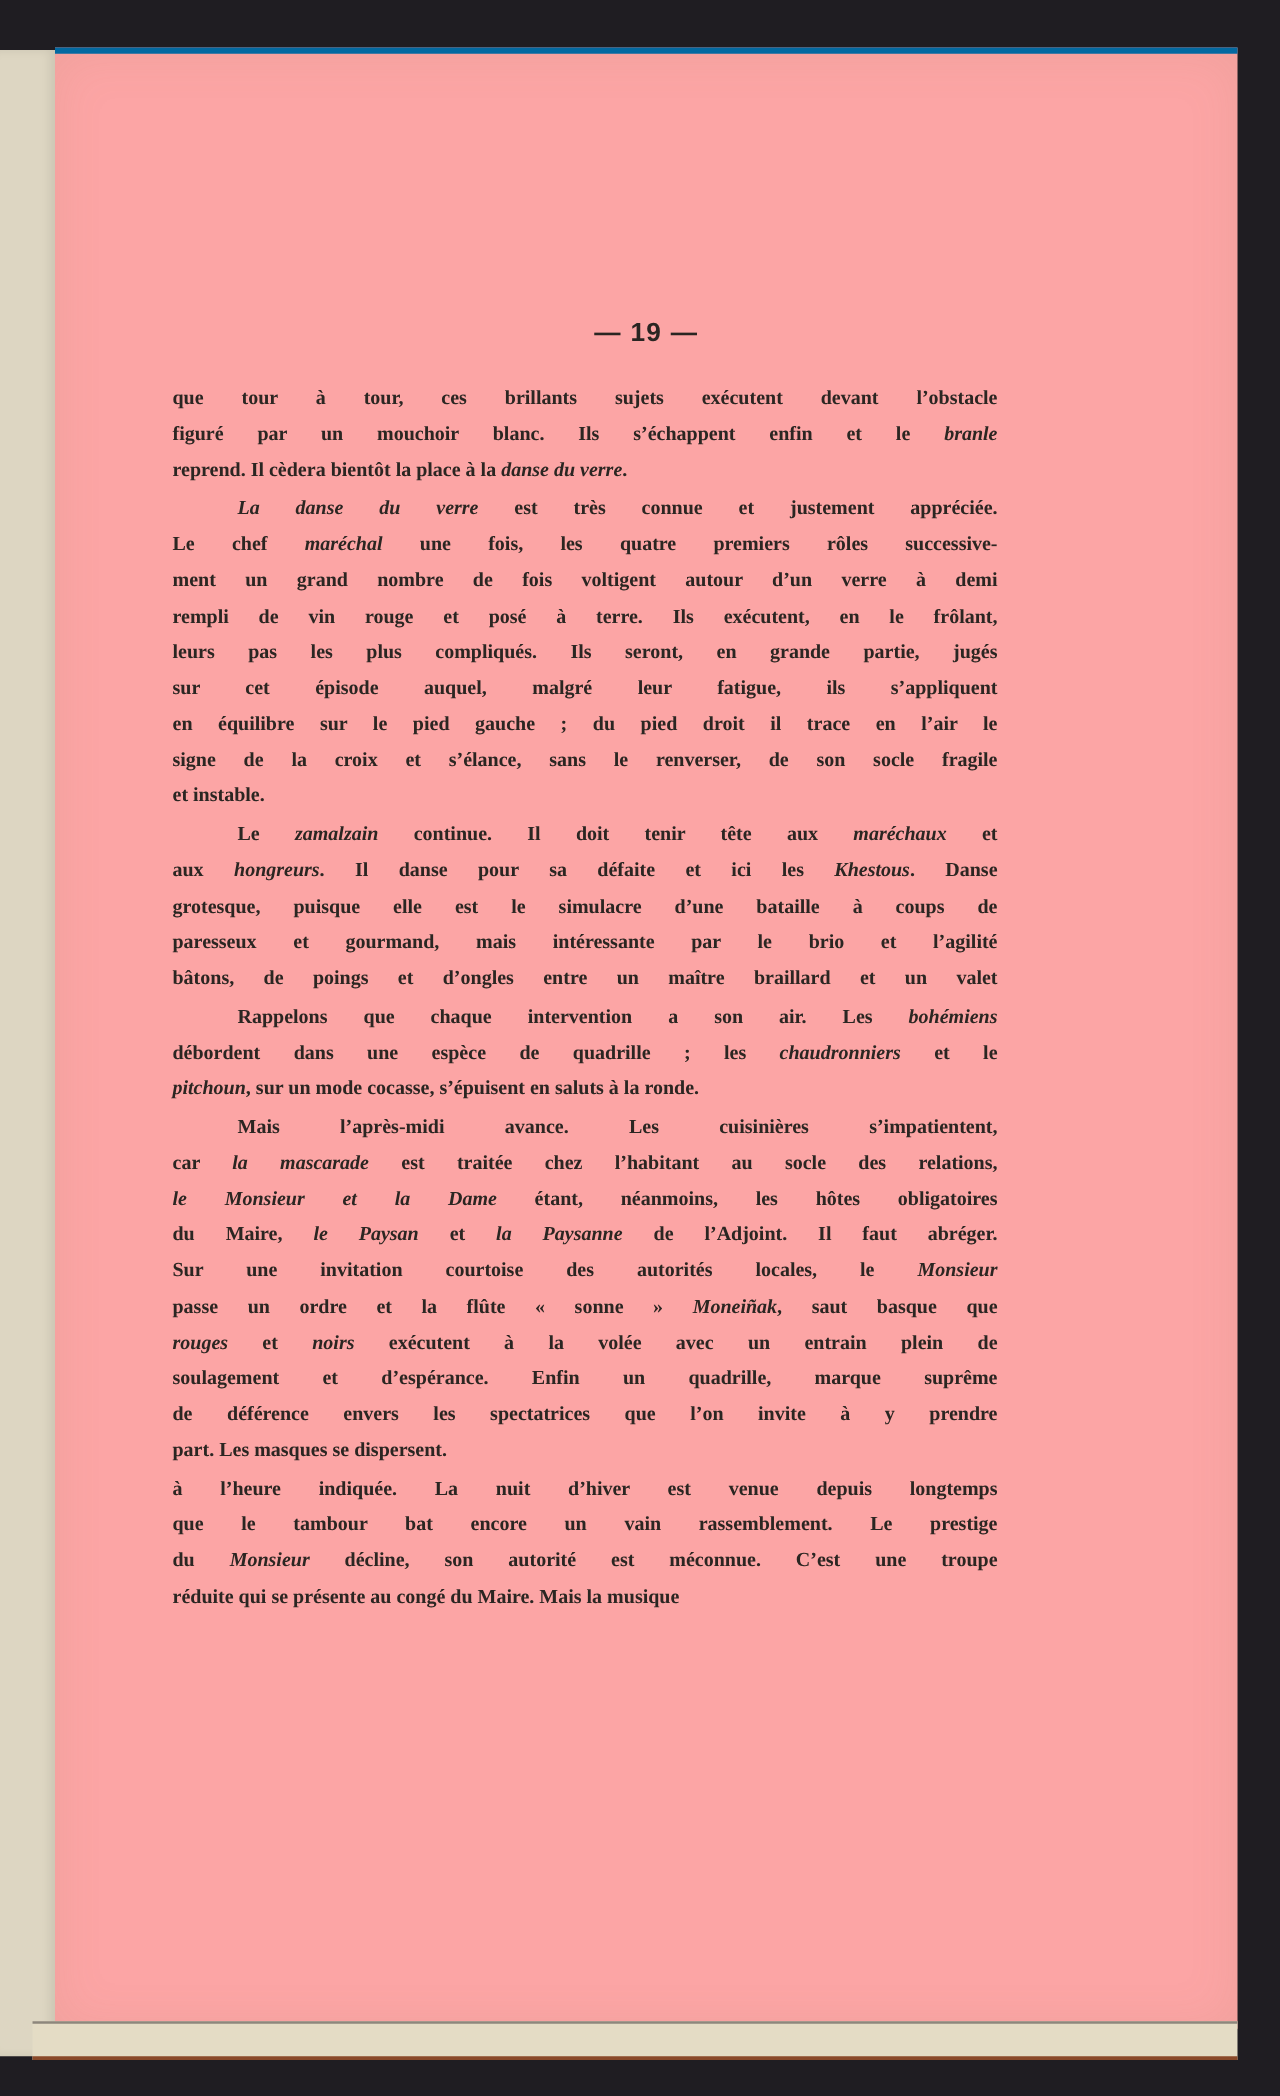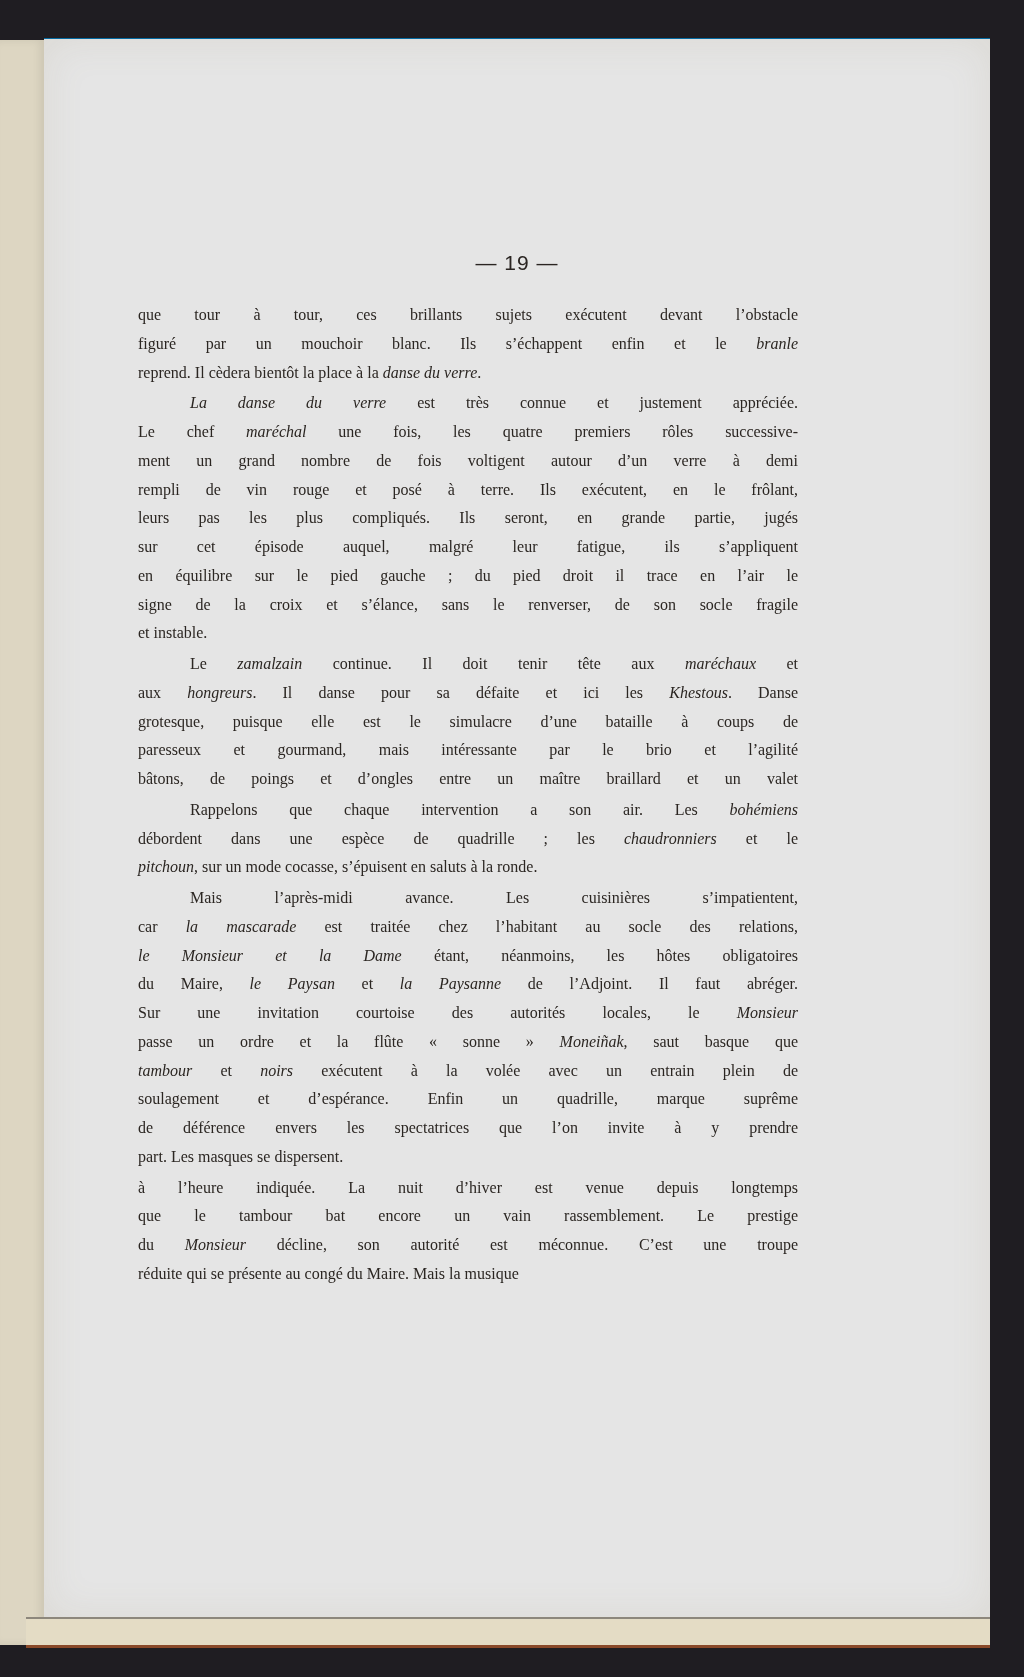--- a/index.html
+++ b/index.html
@@ -1,22 +1,22 @@
 <!DOCTYPE html>
 <html><head>
 <meta charset="utf-8">
 <style>
   html,body{margin:0;padding:0;}
   body{width:1024px;height:1677px;background:#1f1d22;position:relative;overflow:hidden;
        font-family:"Liberation Serif","DejaVu Serif",serif;}
   .left-page{position:absolute;left:0;top:40px;width:46px;height:1605px;background:#ddd6c2;
        border-right:2px solid #c9c1a9;box-shadow:inset -6px 0 8px rgba(0,0,0,0.08);}
   .page{position:absolute;left:44px;top:38px;width:946px;height:1580px;
-       background:#e5e5e5;border-top:1px solid #0369a1;
-       box-shadow:inset 0 0 40px rgba(150,130,90,0.12);}
+       background:#fca5a5;border-top:5px solid #0369a1;
+       box-shadow:inset 0 0 40px rgba(150,130,90,0.12);font-weight:bold;}
   .bottom-strip{position:absolute;left:26px;top:1617px;width:964px;height:26px;
        background:#e4dcc5;border-top:2px solid #8d877c;border-bottom:3px solid #8a4a2a;}
   .page-number{position:absolute;left:0;width:100%;top:212px;text-align:center;
        font-family:"Liberation Sans","DejaVu Sans",sans-serif;font-size:21px;color:#2a2522;letter-spacing:1px;}
   .text-block{position:absolute;left:94px;top:262px;width:660px;color:#2b2622;
        font-size:16px;line-height:28.75px;}
   .para{margin:0;text-align:justify;text-align-last:left;}
   .para.indent{text-indent:52px;margin-top:2px;}
   .line{display:block;text-align:justify;text-align-last:justify;white-space:nowrap;}
   .line.last{text-align-last:left;}
@@ -57,21 +57,21 @@
         <span class="line"><span>débordent dans une espèce de quadrille ; les </span><i>chaudronniers</i><span> et le</span></span>
         <span class="line last"><i>pitchoun</i><span>, sur un mode cocasse, s’épuisent en saluts à la ronde.</span></span>
       </div>
       <div class="para indent">
         <span class="line" style="padding-left: 52px;"><span>Mais l’après-midi avance. Les cuisinières s’impatientent,</span></span>
         <span class="line"><span>car </span><i>la mascarade</i><span> est traitée chez l’habitant au socle des relations,</span></span>
         <span class="line"><i>le Monsieur et la Dame</i><span> étant, néanmoins, les hôtes obligatoires</span></span>
         <span class="line"><span>du Maire, </span><i>le Paysan</i><span> et </span><i>la Paysanne</i><span> de l’Adjoint. Il faut abréger.</span></span>
         <span class="line"><span>Sur une invitation courtoise des autorités locales, le </span><i>Monsieur</i></span>
         <span class="line"><span>passe un ordre et la flûte « sonne » </span><i>Moneiñak</i><span>, saut basque que</span></span>
-        <span class="line"><i>tambour</i><span> et </span><i>noirs</i><span> exécutent à la volée avec un entrain plein de</span></span>
+        <span class="line"><i>rouges</i><span> et </span><i>noirs</i><span> exécutent à la volée avec un entrain plein de</span></span>
         <span class="line"><span>soulagement et d’espérance. Enfin un quadrille, marque suprême</span></span>
         <span class="line"><span>de déférence envers les spectatrices que l’on invite à y prendre</span></span>
         <span class="line last"><span>part. Les masques se dispersent.</span></span>
       </div>
       <div class="para indent">
         <span class="line"><span>à l’heure indiquée. La nuit d’hiver est venue depuis longtemps</span></span>
         <span class="line"><span>que le tambour bat encore un vain rassemblement. Le prestige</span></span>
         <span class="line"><span>du </span><i>Monsieur</i><span> décline, son autorité est méconnue. C’est une troupe</span></span>
         <span class="line last"><span>réduite qui se présente au congé du Maire. Mais la musique</span></span>
       </div>

